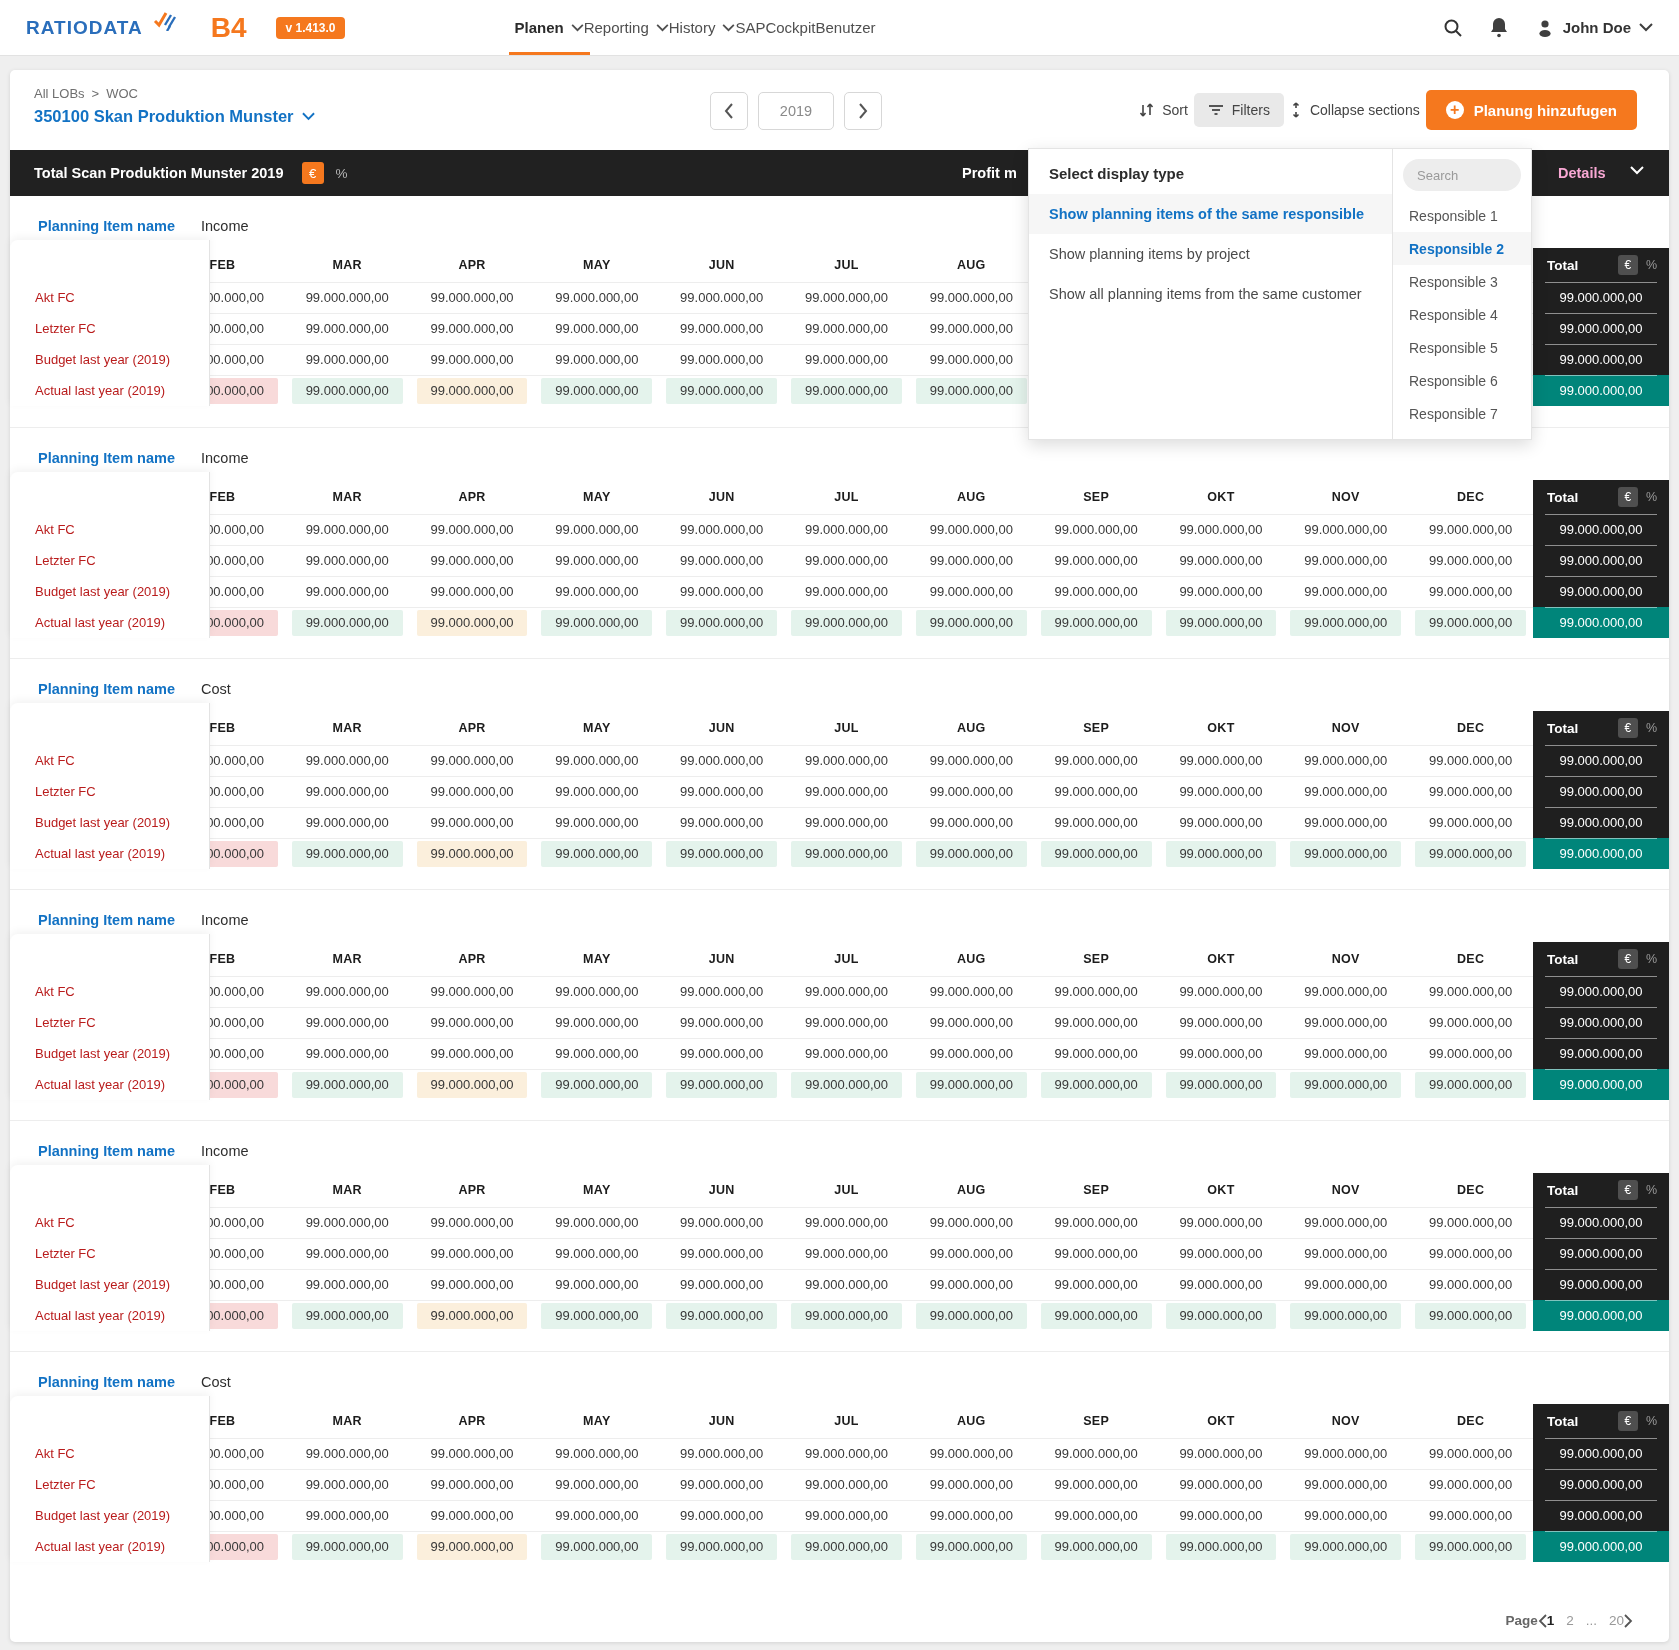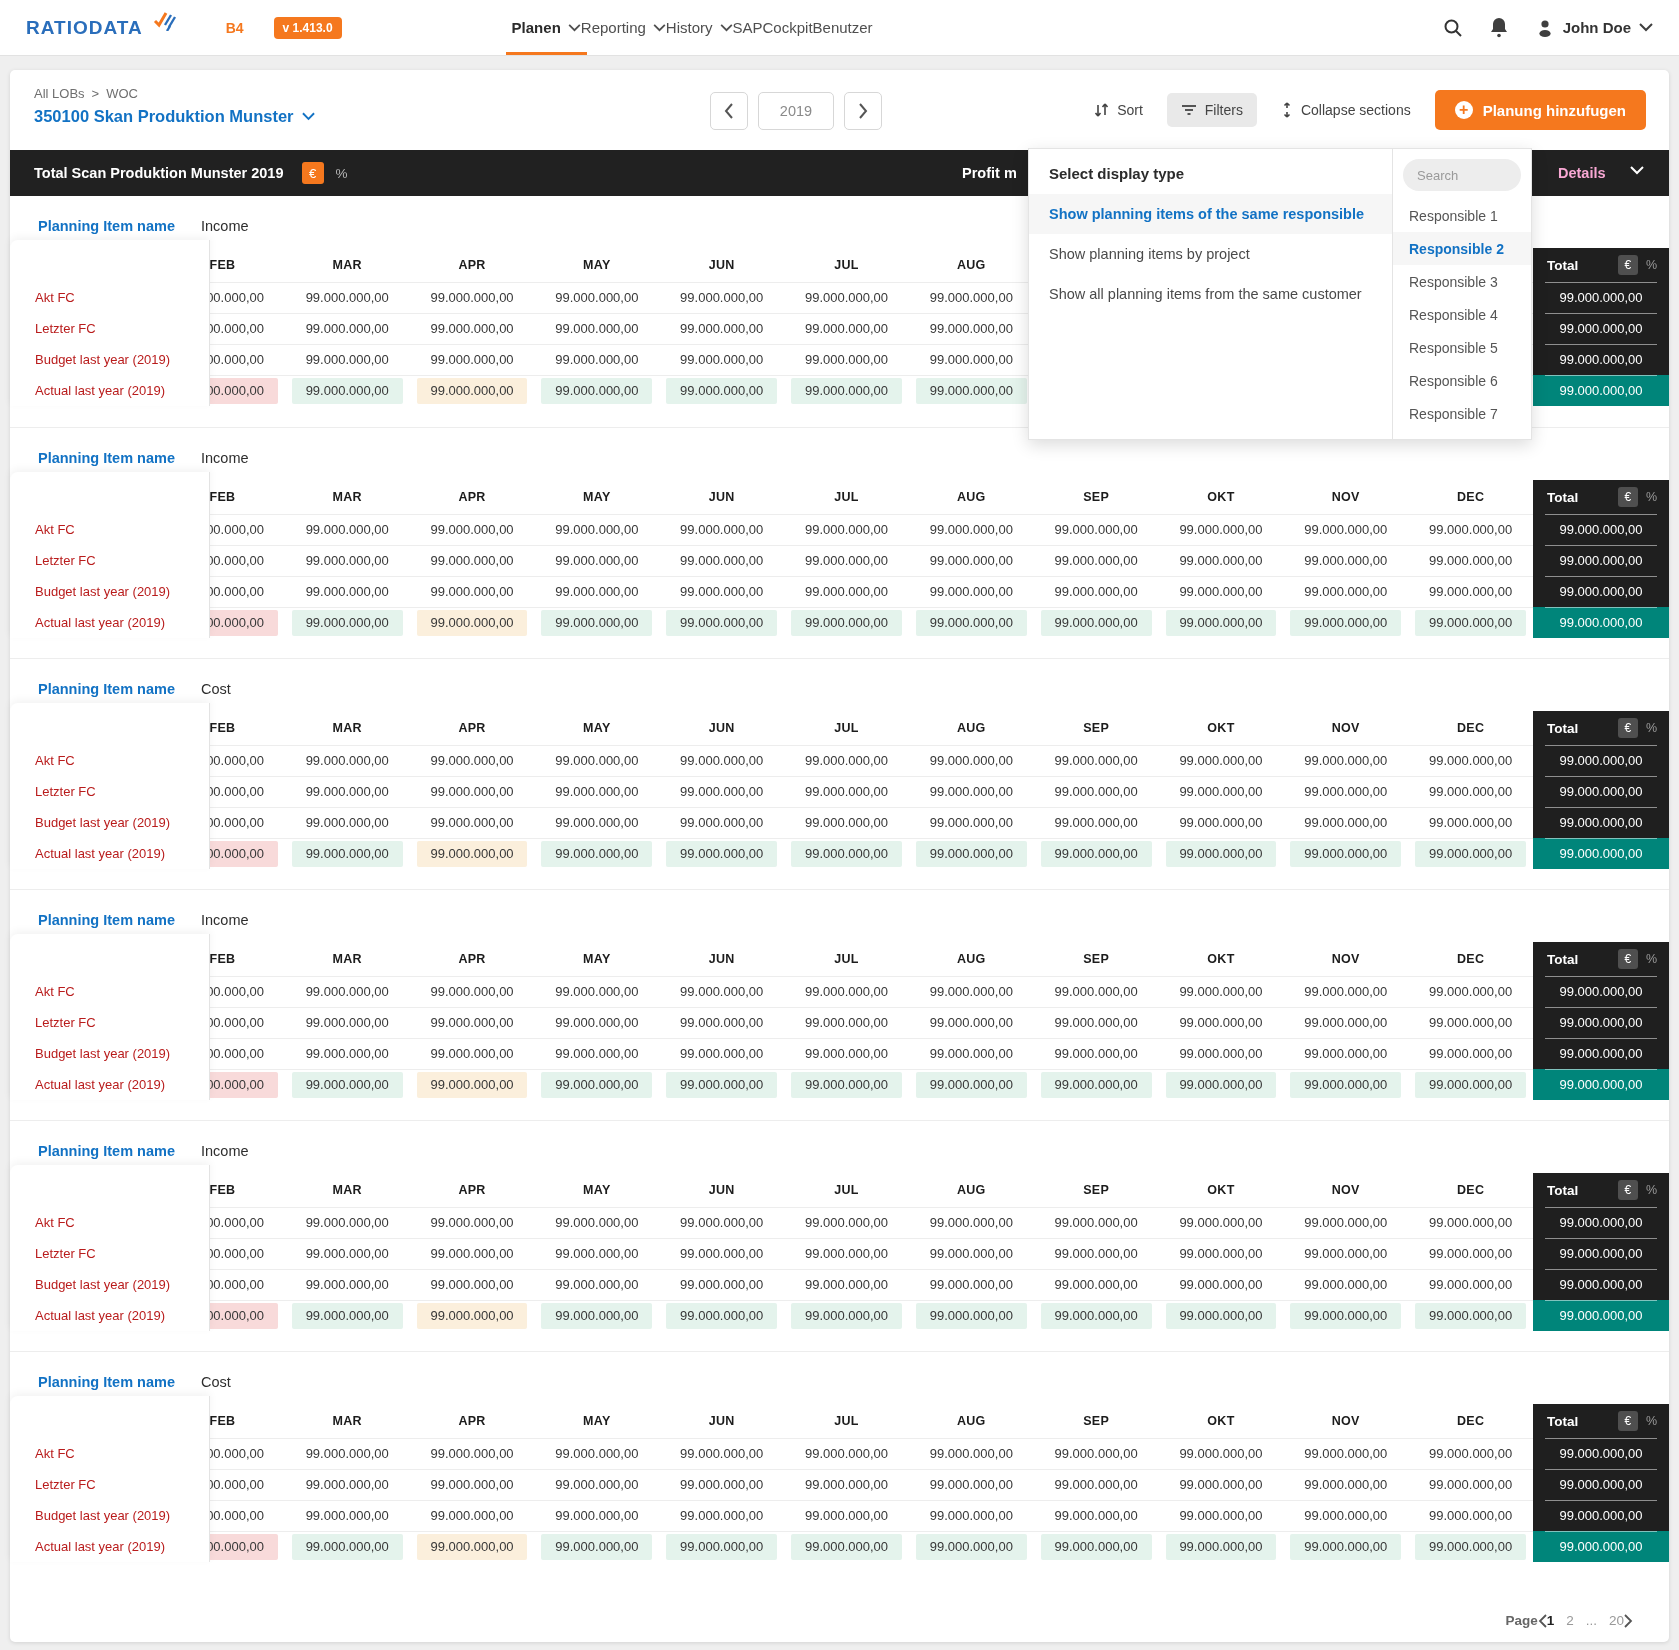--- a/index.html
+++ b/index.html
@@ -5,21 +5,21 @@
   * { margin:0; padding:0; box-sizing:border-box; }
   html,body { width:1679px; height:1650px; overflow:hidden; background:#efefef;
               font-family:"Liberation Sans", sans-serif; }
 
   
   .navbar { position:absolute; left:0; top:0; width:1679px; height:56px; background:#fff;
             border-bottom:1px solid #e2e2e2; display:flex; align-items:center; padding:0 26px; z-index:10; }
   .brand { display:flex; align-items:center; gap:20px; }
   .brand-word { font-size:19px; letter-spacing:1px; color:#2a6ebb; font-weight:600; position:relative; }
   .brand-swoosh { position:relative; top:-8px; left:-10px; }
-  .brand-product { color:#f5781e; font-size:14px; font-weight:700; margin-left:17px; }
+  .brand-product { color:#f5781e; font-size:28px; font-weight:700; margin-left:2px; }
   .version-badge { background:#f5781e; color:#fff; font-size:12px; font-weight:700;
                    border-radius:4px; padding:4px 9px; margin-left:10px; }
   .main-nav { display:flex; align-items:center; margin-left:170px; height:100%; }
   .nav-item { display:flex; align-items:center; gap:7px; font-size:15px; color:#4f4f4f;
               height:100%; cursor:pointer; position:relative; }
   .nav-item.active { color:#2b2b2b; font-weight:700; }
   .nav-item.active::after { content:''; position:absolute; left:-6px; right:-6px; bottom:0; height:3px; background:#f5781e; }
   .nav-right { margin-left:auto; display:flex; align-items:center; gap:26px; }
   .user-chip { display:flex; align-items:center; gap:8px; font-size:15px; font-weight:700; color:#333; cursor:pointer; }
   .icon-btn { cursor:pointer; display:flex; align-items:center; }
@@ -32,21 +32,21 @@
   .card-toolbar { position:relative; height:80px; padding:16px 24px 0 24px; }
   .breadcrumb { font-size:13px; color:#6f6f6f; display:flex; gap:7px; align-items:center; }
   .breadcrumb .crumb { cursor:pointer; }
   .page-title { margin-top:6px; font-size:16.5px; font-weight:700; color:#1272c4;
                 display:flex; align-items:center; gap:8px; cursor:pointer; }
   .year-nav { position:absolute; left:700px; top:22px; display:flex; gap:10px; align-items:center; }
   .sq-btn { width:38px; height:38px; border:1px solid #d7d7d7; border-radius:5px; background:#fff;
             display:flex; align-items:center; justify-content:center; cursor:pointer; }
   .year-box { width:76px; height:38px; border:1px solid #d7d7d7; border-radius:5px; display:flex;
               align-items:center; justify-content:center; font-size:14.5px; color:#8a8a8a; }
-  .toolbar-right { position:absolute; right:23px; top:20px; display:flex; align-items:center; gap:24px; }
+  .toolbar-right { position:absolute; right:32px; top:20px; display:flex; align-items:center; gap:6px; }
   .tool-link { display:flex; align-items:center; gap:8px; font-size:14px; color:#444; cursor:pointer; }
   .tool-link.boxed { background:#e9e9e9; border-radius:5px; padding:9px 14px; }
   .add-btn { background:#f5781e; color:#fff; border:none; border-radius:5px; font-weight:700;
              font-size:15px; padding:11px 20px; display:flex; align-items:center; gap:10px; cursor:pointer;
              font-family:"Liberation Sans",sans-serif; }
   .plus-circle { width:18px; height:18px; background:#fff; border-radius:50%; color:#f5781e; font-weight:700;
                  display:flex; align-items:center; justify-content:center; font-size:16px; line-height:1; }
 
   
   .summary-bar { position:relative; height:46px; background:#212121; display:flex; align-items:center; padding:0 24px; }

